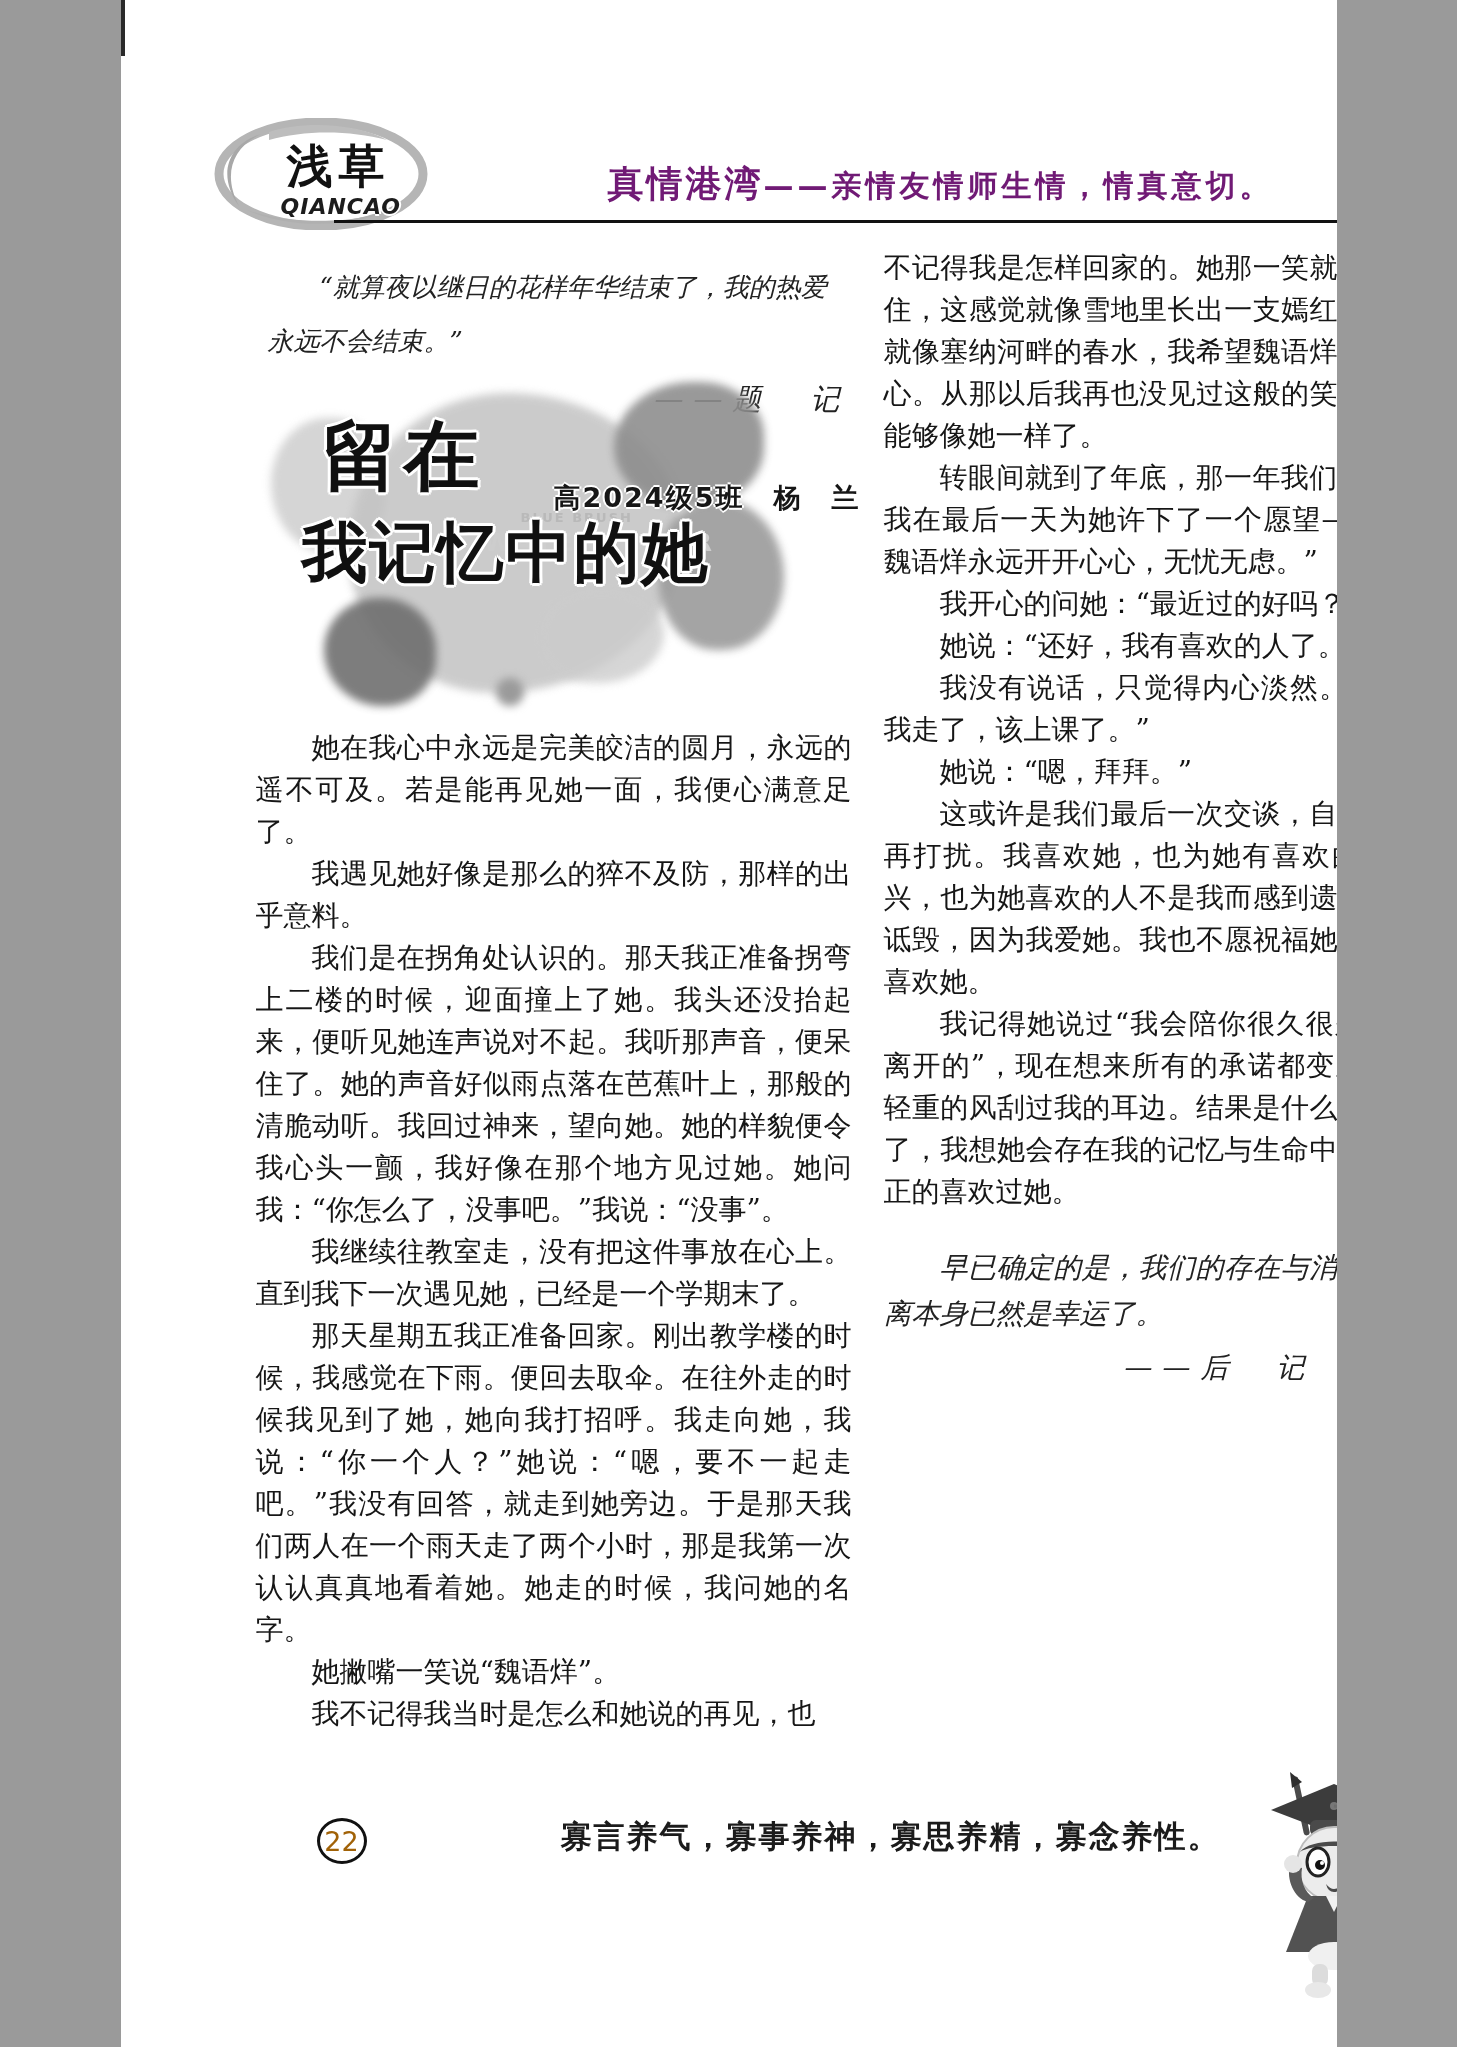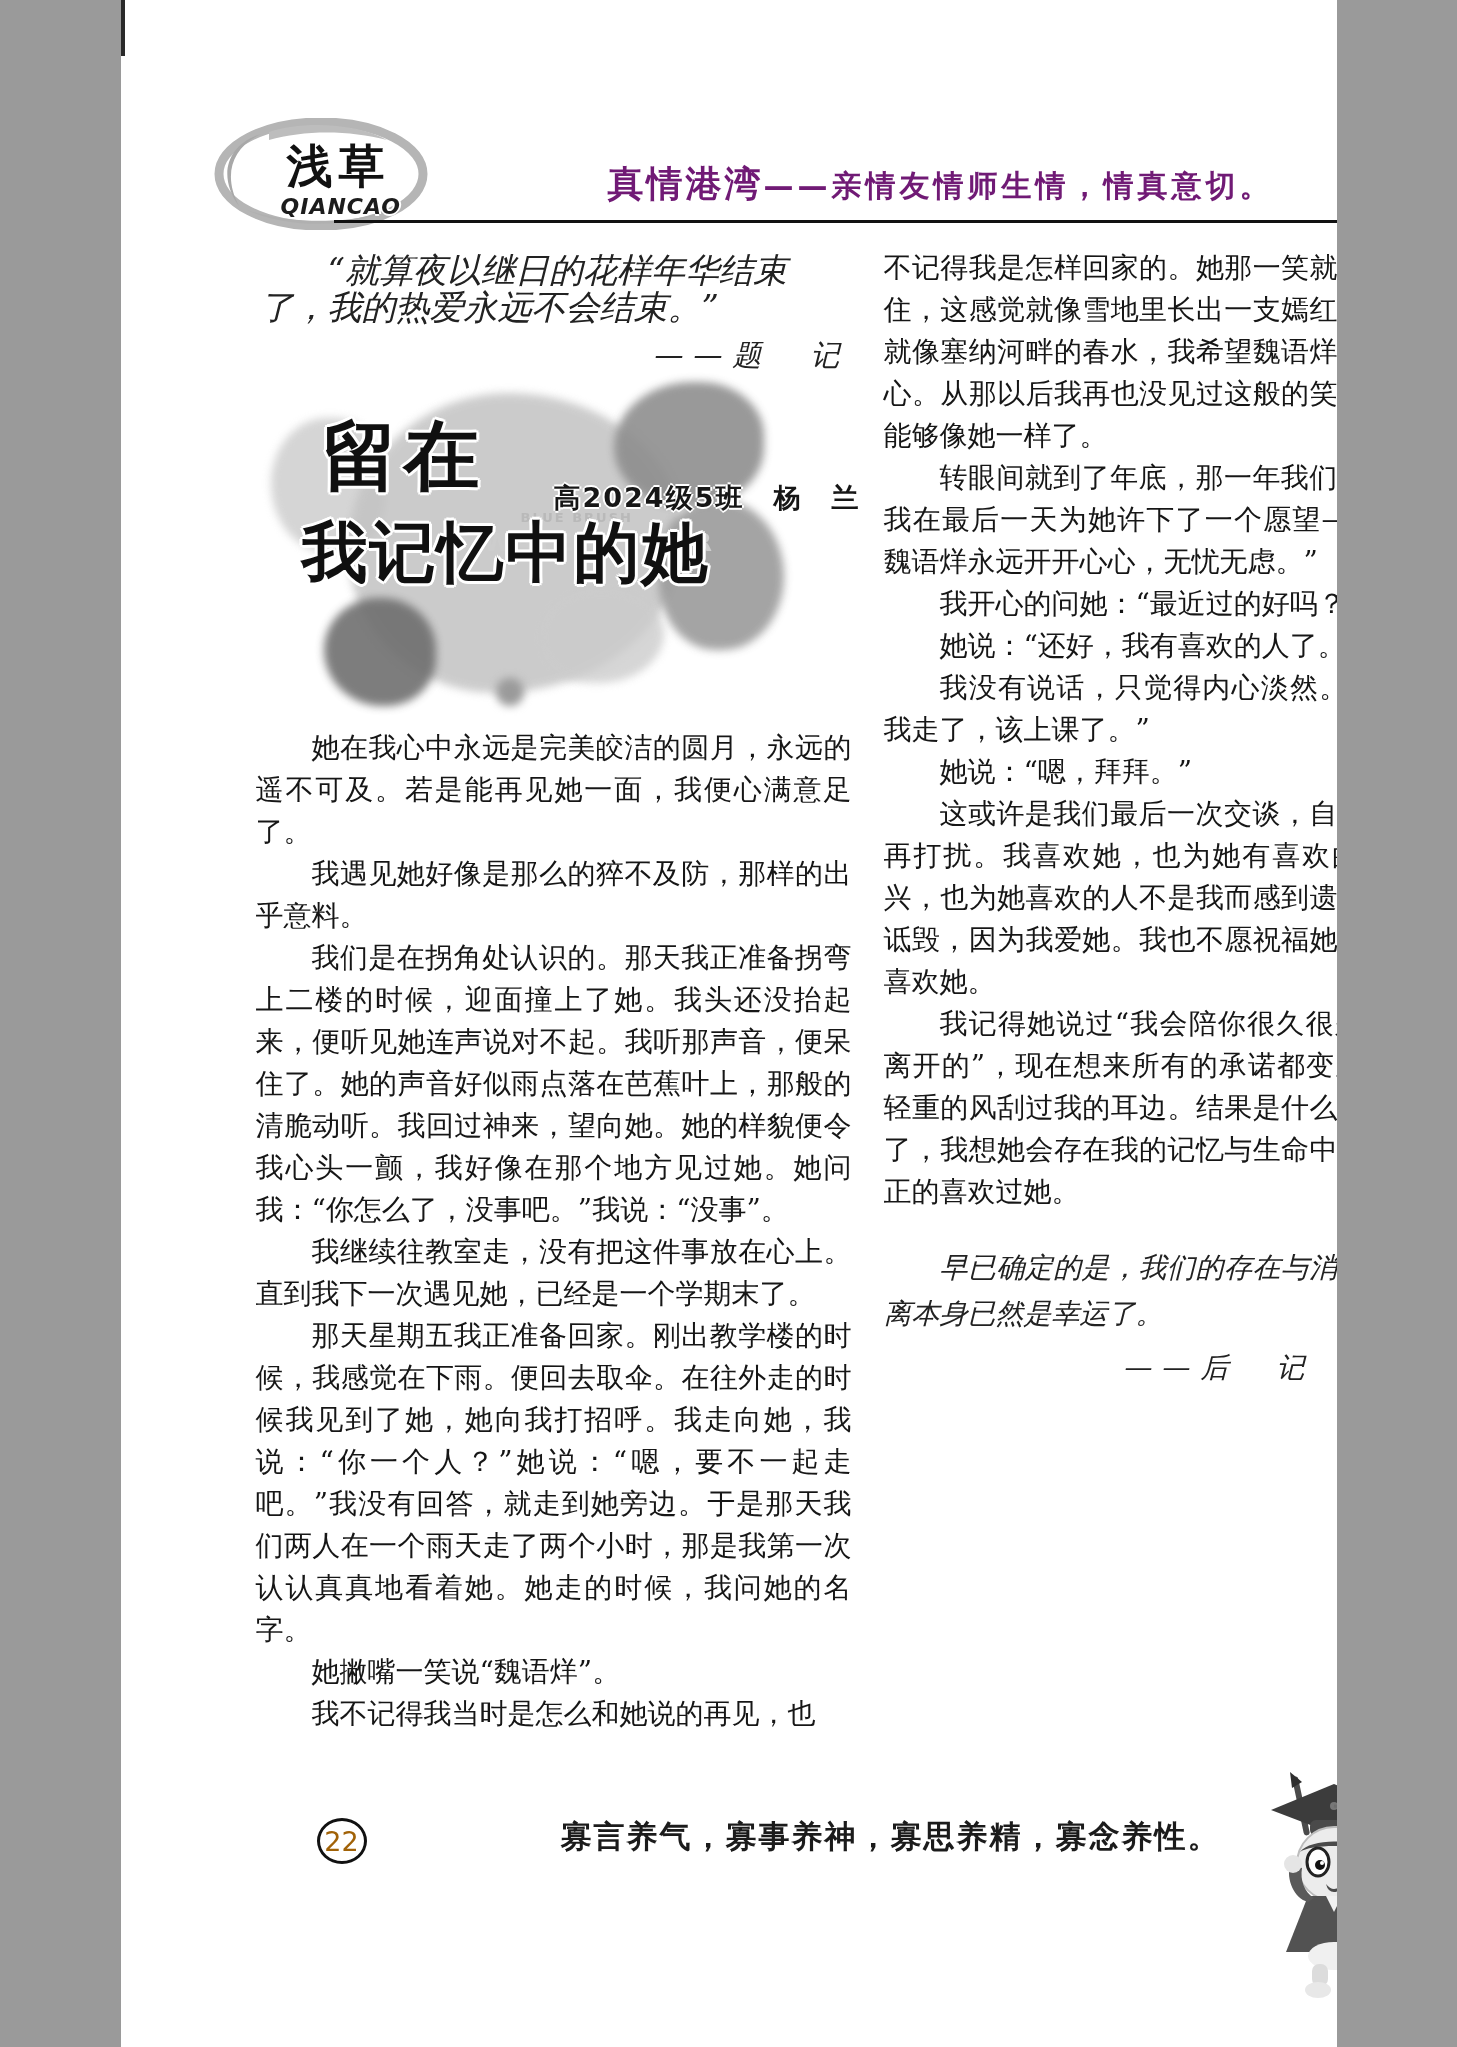--- a/index.html
+++ b/index.html
@@ -28,21 +28,21 @@
   .section-title {
     position:absolute; left:487px; top:160px; white-space:nowrap;
     font-family:"DejaVu Sans","Liberation Sans",sans-serif; color:#701a75;
   }
   .st-main { font-size:36px; font-weight:900; letter-spacing:3px; }
   .st-sub  { font-size:30px; font-weight:600; letter-spacing:4px; }
   .header-rule { position:absolute; left:213px; top:220px; width:1150px; height:3px; background:#111; }
 
   
   .epigraph { position:absolute; left:135px; top:248px; width:594px; font-style:italic; color:#222; }
-  .epigraph-text { margin:4px; text-indent:2em; font-size:34px; line-height:37px; }
+  .epigraph-text { margin:12px; text-indent:2em; font-size:26px; line-height:54px; }
   .epigraph-attr { margin:10px 0 0; text-align:right; font-size:29px; letter-spacing:10px; }
 
   
   .title-art { position:absolute; left:135px; top:388px; width:605px; height:350px; }
   .blob { position:absolute; filter:blur(4px); }
   .b1 { left:15px;  top:30px;  width:115px; height:135px; background:#c7c7c7; opacity:.75; border-radius:52% 48% 45% 55%; }
   .b2 { left:92px;  top:5px;   width:335px; height:300px; background:#c3c3c3; opacity:.85; border-radius:48% 52% 56% 44% / 52% 48% 52% 48%; }
   .b3 { left:358px; top:-6px;  width:150px; height:125px; background:#8e8e8e; opacity:.9;  border-radius:55% 45% 50% 50%; }
   .b4 { left:403px; top:112px; width:125px; height:150px; background:#9b9b9b; opacity:.9;  border-radius:46% 54% 52% 48%; }
   .b5 { left:68px;  top:210px; width:112px; height:108px; background:#6f6f6f; opacity:.9;  border-radius:50% 50% 46% 54%; }

